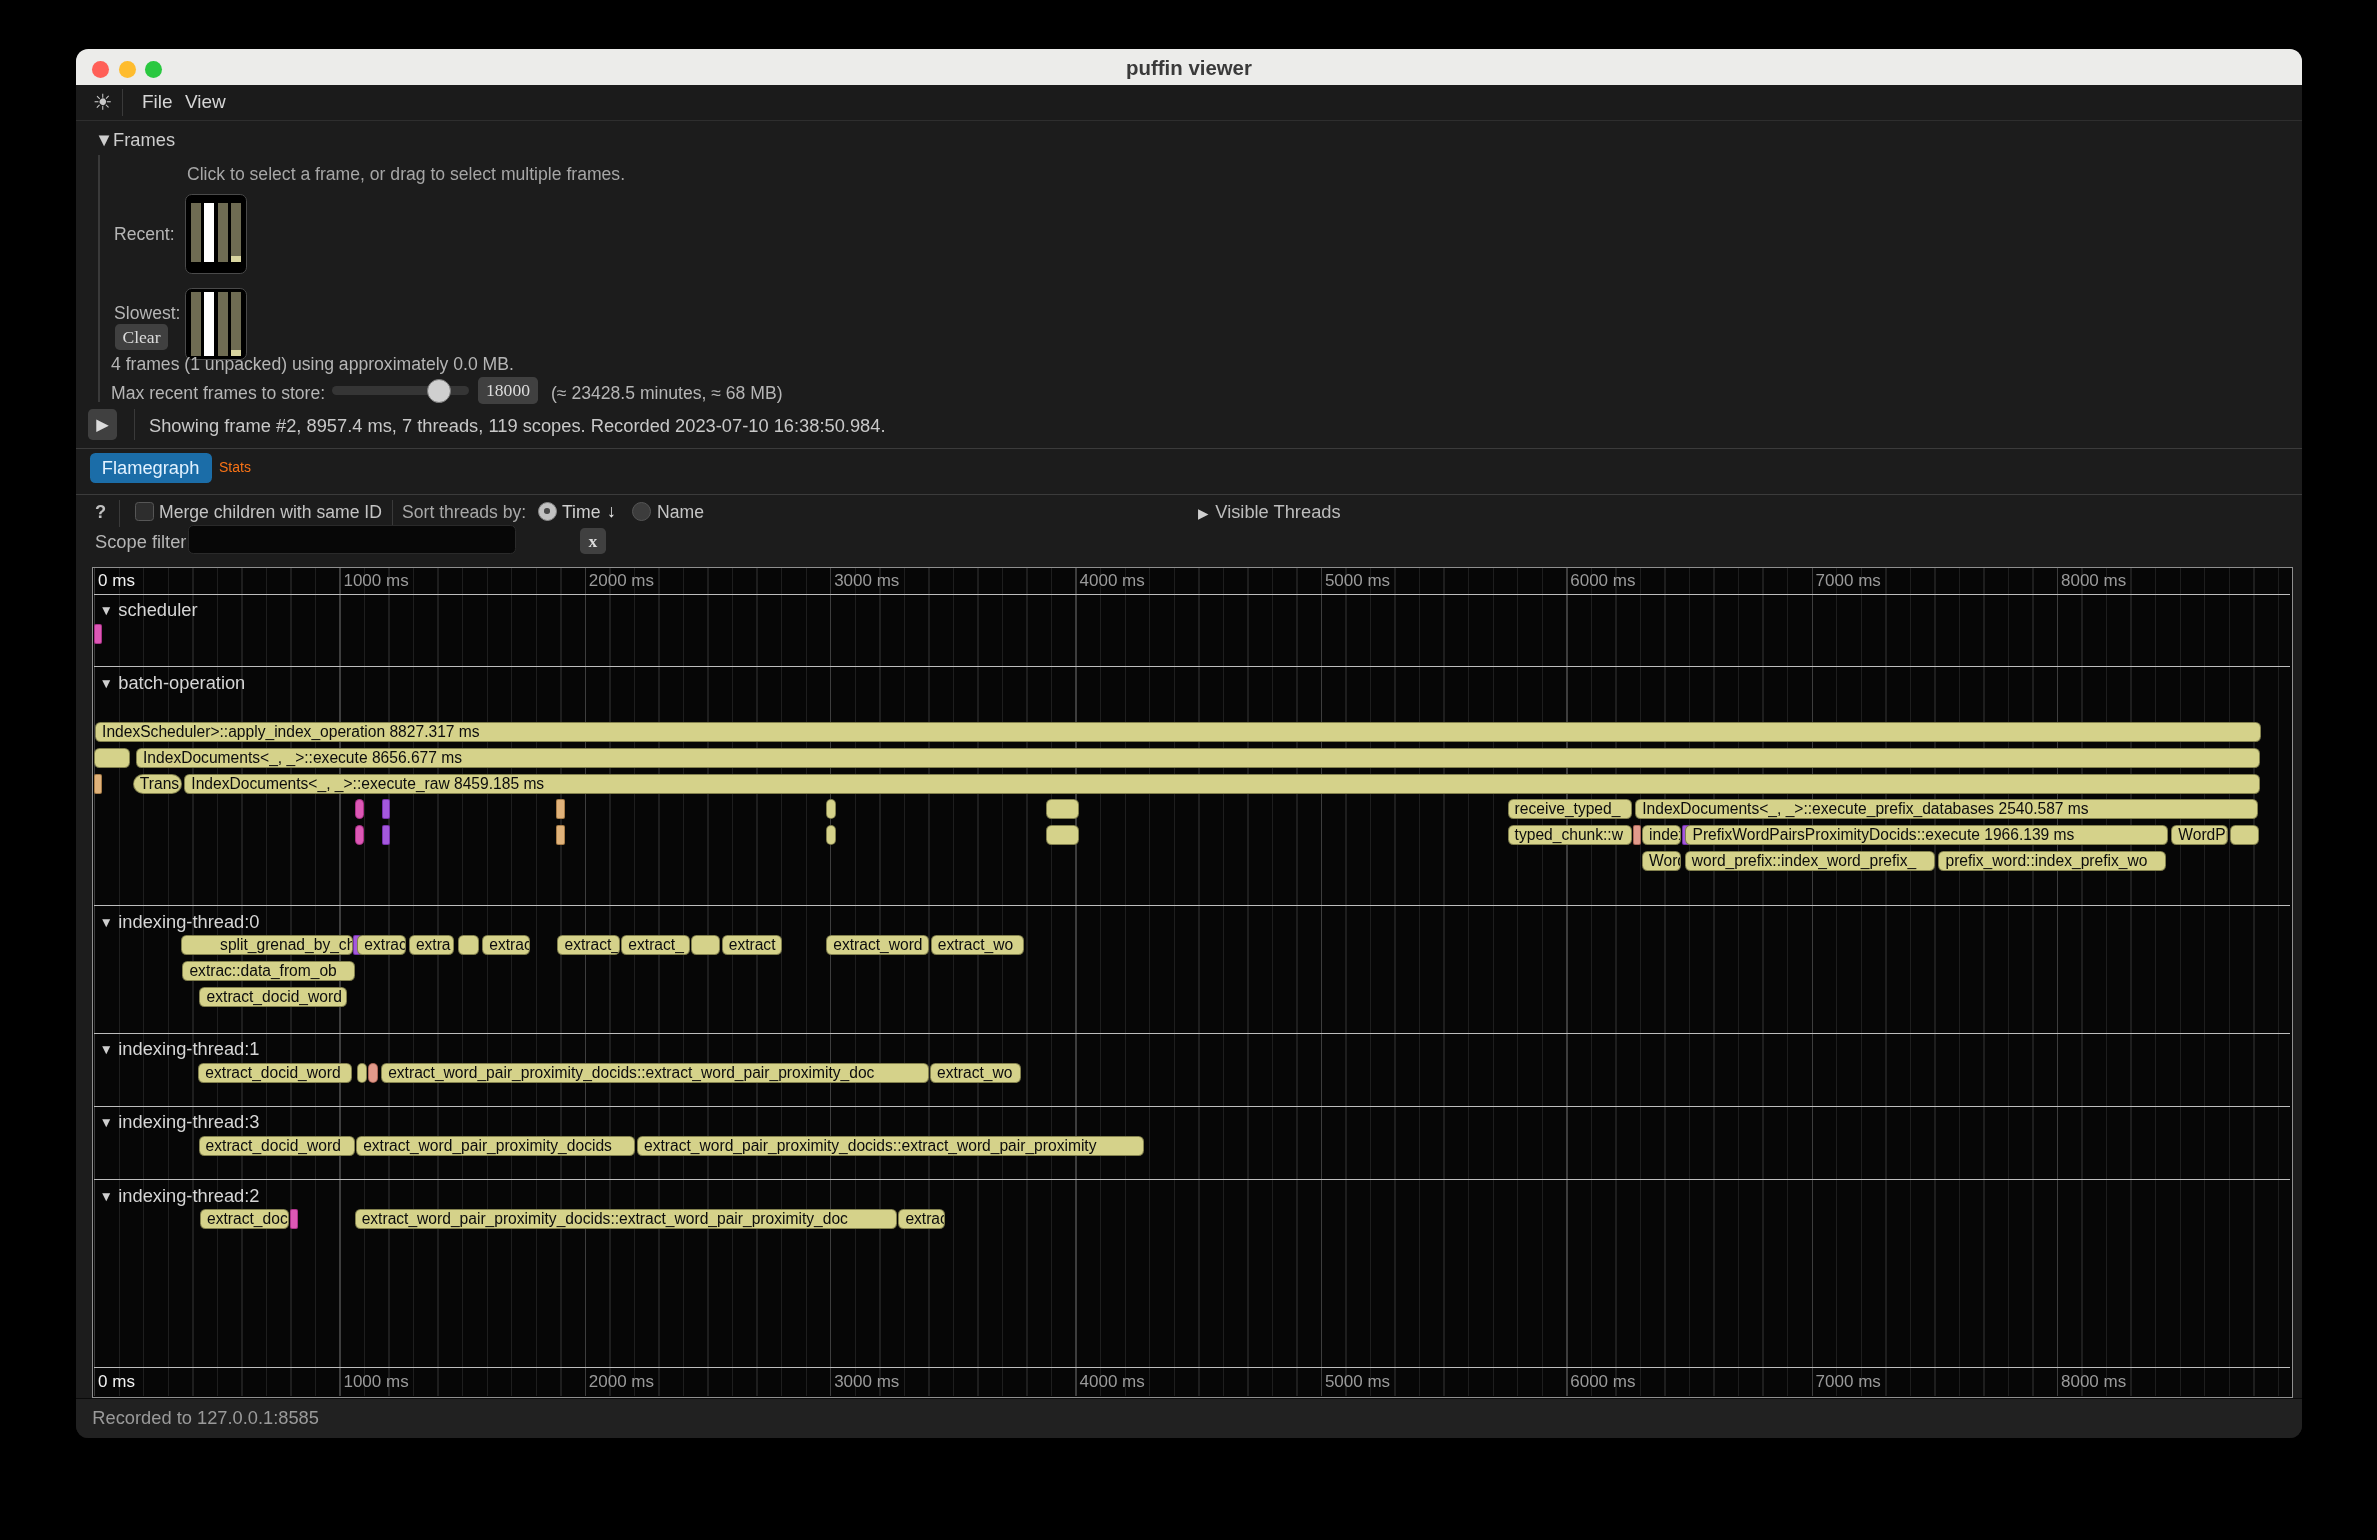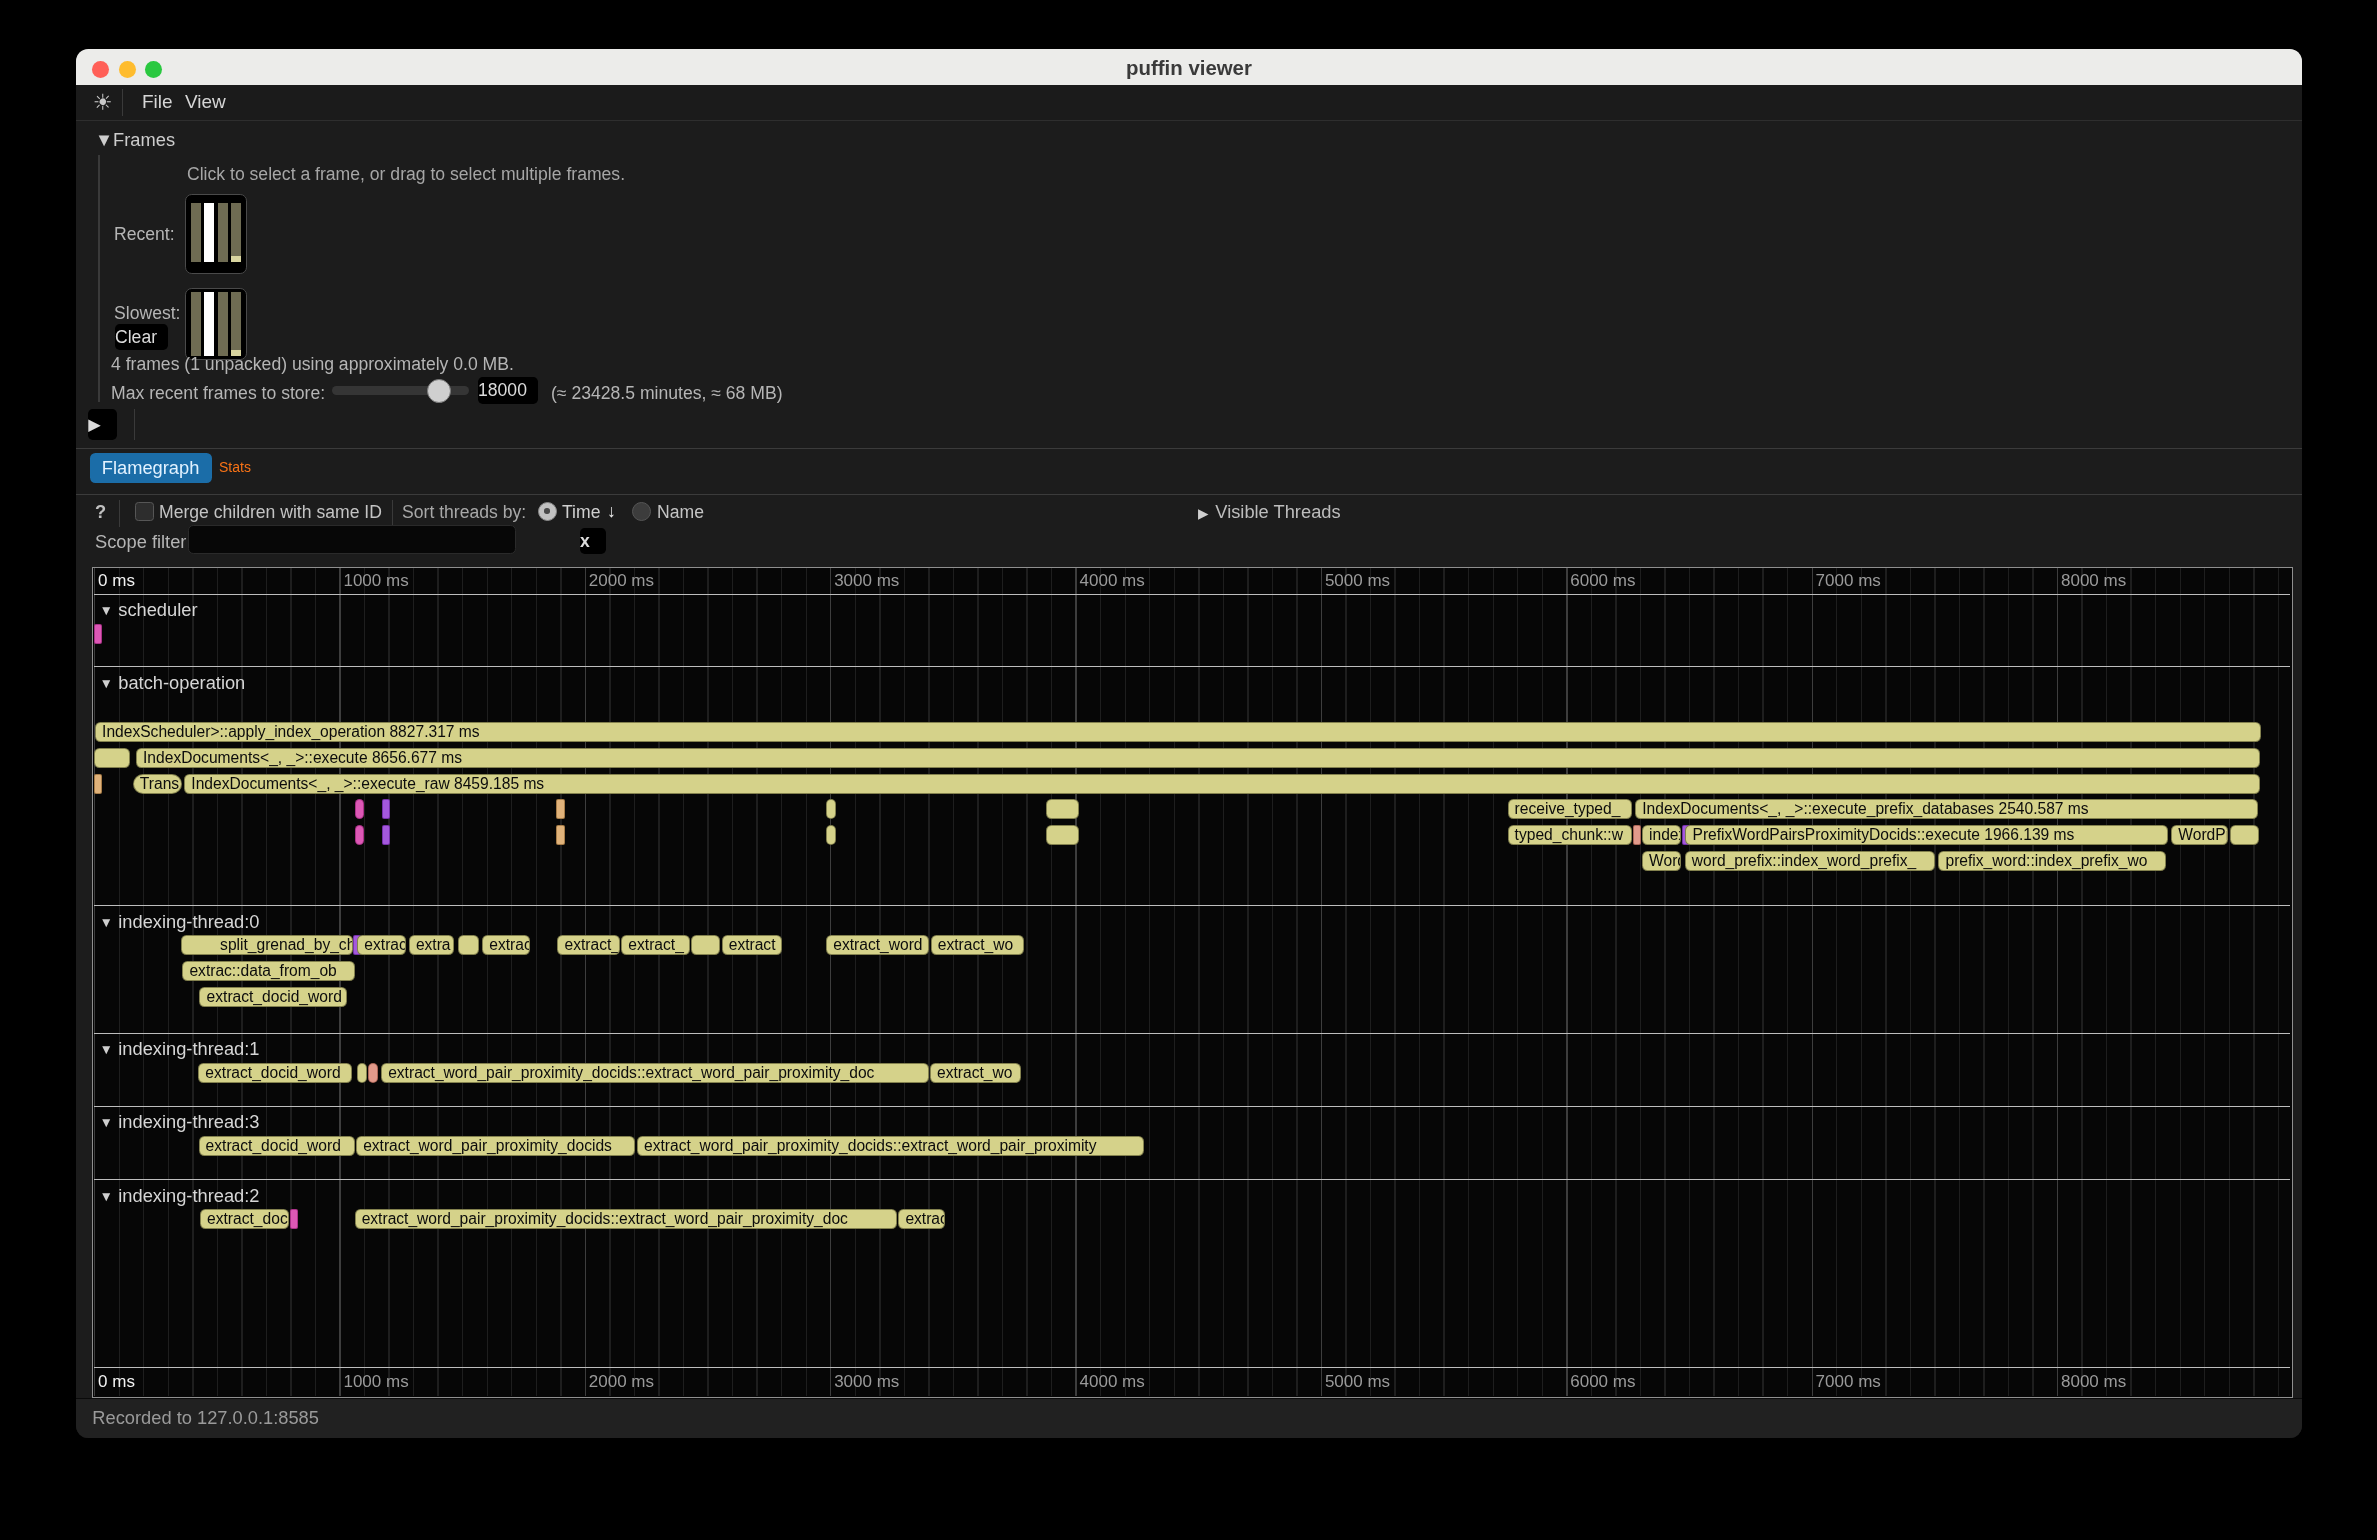--- a/index.html
+++ b/index.html
@@ -28,21 +28,21 @@
   .frames-header{position:absolute;left:19px;top:80px;color:#cdcdcd;font-size:18.3px;}
   .indent-line{position:absolute;left:22.4px;top:106px;width:1.4px;height:247px;background:#3a3a3a;}
   .thumb{position:absolute;left:109px;width:62px;background:#000;border:1.4px solid #4a4a4a;
     border-radius:6.8px;display:flex;justify-content:center;gap:3.4px;box-sizing:border-box;}
   .thumb.recent{top:145px;height:80px;padding:8.1px 4.1px 11px 4.1px;}
   .thumb.slowest{top:239px;height:72px;padding:3.4px 4.1px 3.4px 4.1px;}
   .thumb .bar{width:10.2px;height:100%;position:relative;}
   .thumb .bar.olive{background:#6f6c53;}
   .thumb .bar.white{background:#ffffff;}
   .thumb .bar .tip{position:absolute;bottom:0;left:0;width:100%;height:6.1px;background:#d9d5a0;}
-  .btn{background:#000000;color:#dcdcdc;border-radius:4.7px;font-size:17.6px;text-align:left;}
+  .btn{background:#404040;color:#dcdcdc;border-radius:4.7px;font-size:17.6px;text-align:center;font-family:Liberation Serif, serif;}
   .clear-btn{position:absolute;left:39px;top:275px;width:53px;height:26px;line-height:26px;}
   .slider-track{position:absolute;left:256px;top:337px;width:137px;height:8.8px;background:#353535;
     border-radius:4.7px;}
   .slider-knob{position:absolute;left:351px;top:330px;width:24.4px;height:24.4px;border-radius:50%;
     background:#cfcfcf;border:1.4px solid #7a7a7a;box-sizing:border-box;}
   .value-box{position:absolute;left:402px;top:328px;width:60px;height:27px;line-height:27px;}
   .play-btn{position:absolute;left:12.2px;top:360px;width:28.5px;height:31px;line-height:31px;font-size:16.3px;}
   .play-row-sep{position:absolute;left:58px;top:360px;width:1.4px;height:31px;background:#3a3a3a;}
   .frame-info{position:absolute;left:73px;top:366px;color:#c8c8c8;font-size:18.3px;white-space:nowrap;}
   .hsep{position:absolute;left:0;width:100%;height:0.7px;background:#3b3b3b;}
@@ -137,20 +137,21 @@
     <div class="lbl" style="left:35px;top:305px;">4 frames (1 unpacked) using approximately 0.0 MB.</div>
 
     <div class="lbl" style="left:35px;top:334px;">Max recent frames to store:</div>
     <div class="slider-track"></div>
     <div class="slider-knob"></div>
     <div class="btn value-box">18000</div>
     <div class="lbl" style="left:475px;top:334px;">(≈ 23428.5 minutes, ≈ 68 MB)</div>
 
     <div class="btn play-btn">▶</div>
     <div class="play-row-sep"></div>
+    <div class="frame-info">Showing frame #2, 8957.4 ms, 7 threads, 119 scopes. Recorded 2023-07-10 16:38:50.984.</div>
 
     <div class="hsep" style="top:399px;"></div>
 
     <div class="tab-selected">Flamegraph</div>
     <div class="tab-plain">Stats</div>
 
     <div class="hsep" style="top:445px;"></div>
 
     <div class="help-q">?</div>
     <div class="ctl-vsep" style="left:43px;"></div>

